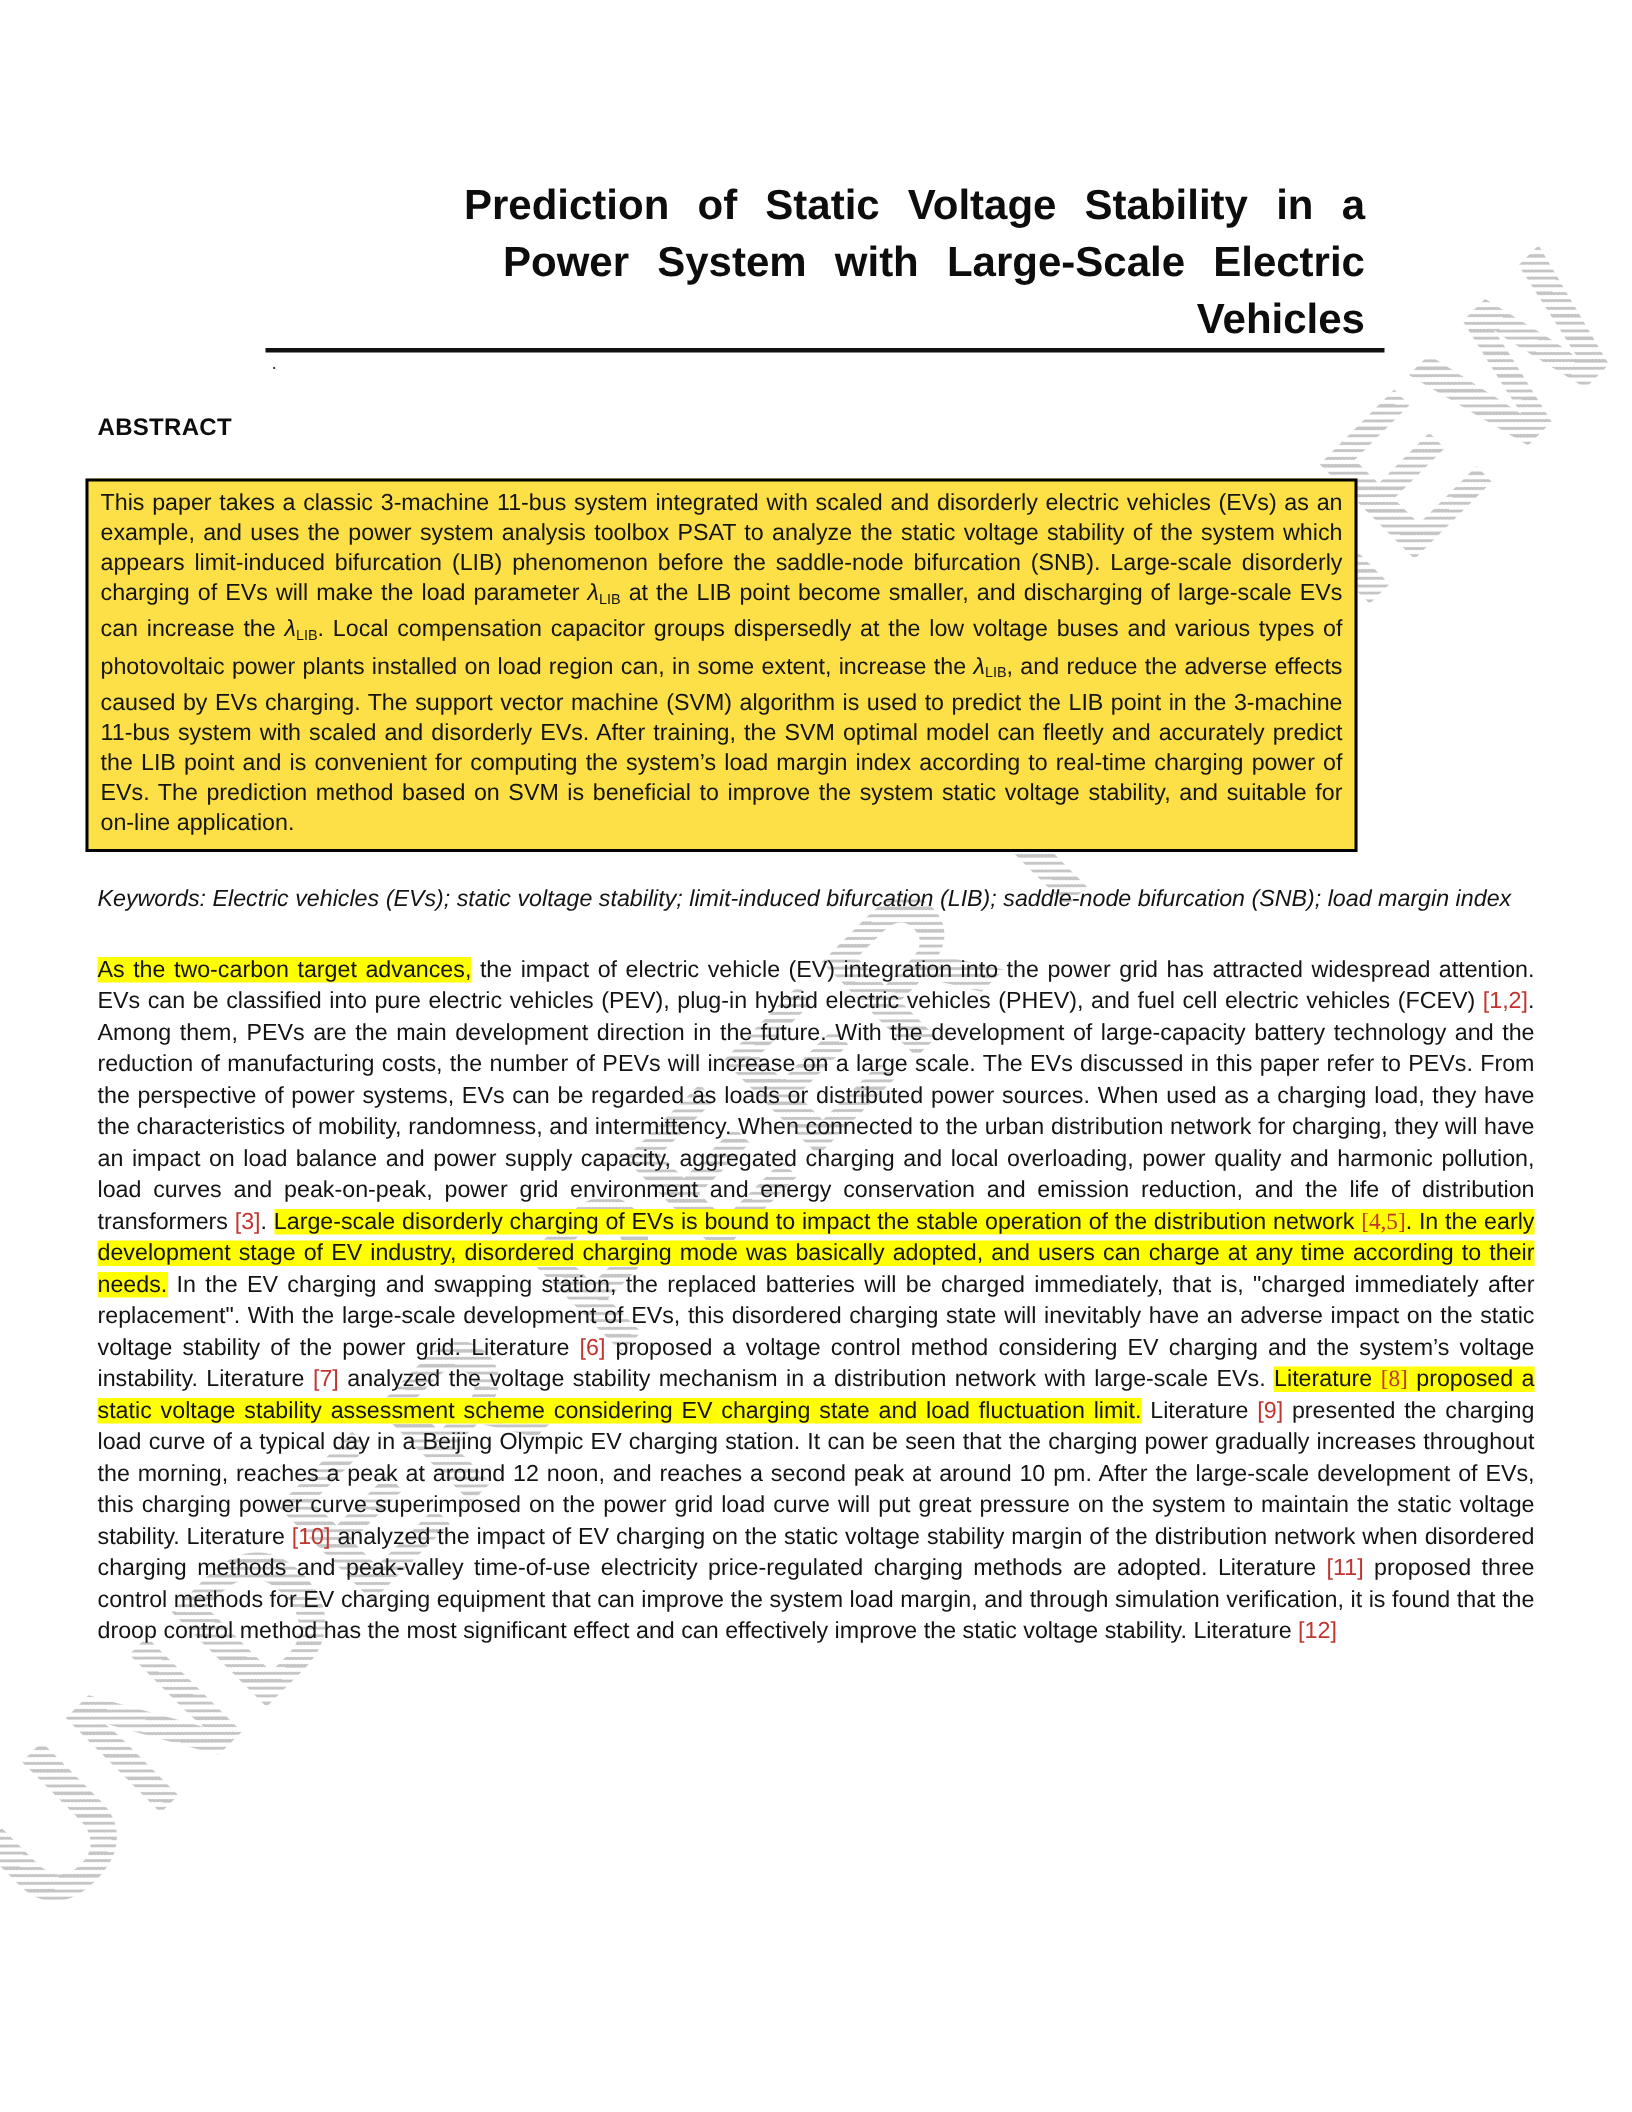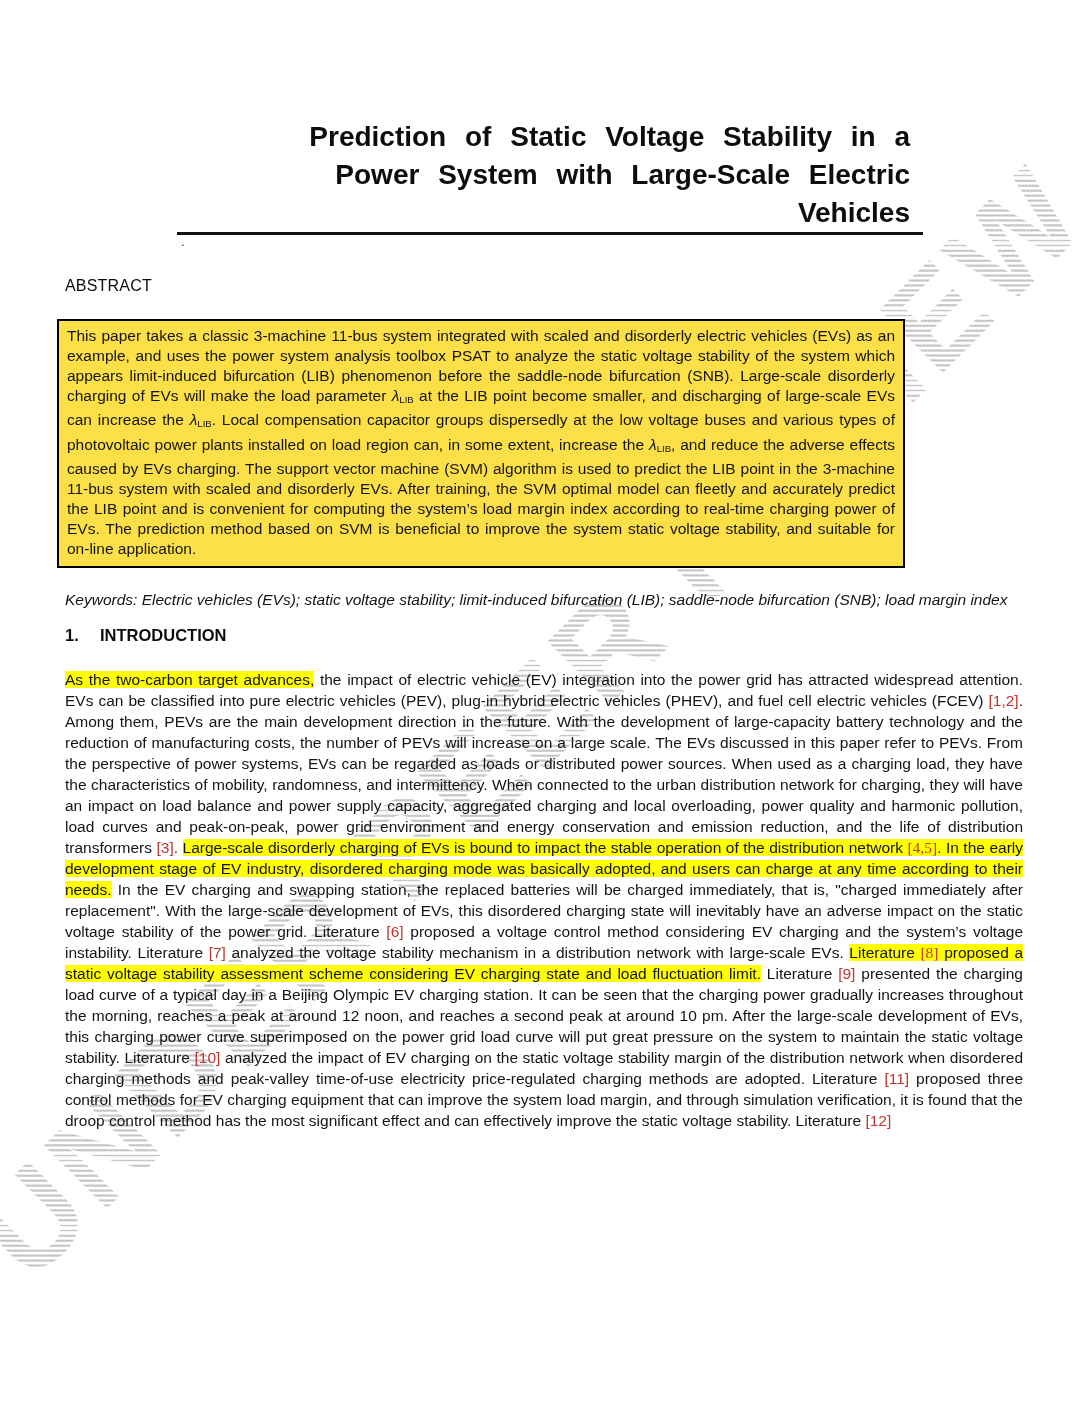--- a/index.html
+++ b/index.html
@@ -67,21 +67,21 @@
     margin-left: 181px;
     height: 14px;
     font-size: 13px;
     line-height: 14px;
     color: #333;
   }
   .abstract-heading {
     margin: 28px 0 0 65px;
     font-size: 16px;
     line-height: 18px;
-    font-weight: normal;
+    font-weight: bold;
     letter-spacing: 0.2px;
     color: #0d0d0d;
   }
   .abstract-box {
     margin: 24px 0 0 57px;
     width: 848px;
     box-sizing: border-box;
     border: 2px solid #000000;
     background: #fde047;
     padding: 5px 8px 7px 8px;
@@ -147,20 +147,17 @@
     <div class="stray-dot">.</div>
 
     <h2 class="abstract-heading">ABSTRACT</h2>
 
     <div class="abstract-box">
       <p class="abstract-text"><span class="seg-p">This paper takes a classic 3-machine 11-bus system integrated with scaled and disorderly electric vehicles (EVs) as an example, and uses the power system analysis toolbox PSAT to analyze the static voltage stability of the system which appears limit-induced bifurcation (LIB) phenomenon before the saddle-node bifurcation (SNB). Large-scale disorderly charging of EVs will make the load parameter </span><span class="seg-lam">λ</span><span class="seg-sub">LIB</span><span class="seg-p"> at the LIB point become smaller, and discharging of large-scale EVs can increase the </span><span class="seg-lam">λ</span><span class="seg-sub">LIB</span><span class="seg-p">. Local compensation capacitor groups dispersedly at the low voltage buses and various types of photovoltaic power plants installed on load region can, in some extent, increase the </span><span class="seg-lam">λ</span><span class="seg-sub">LIB</span><span class="seg-p">, and reduce the adverse effects caused by EVs charging. The support vector machine (SVM) algorithm is used to predict the LIB point in the 3-machine 11-bus system with scaled and disorderly EVs. After training, the SVM optimal model can fleetly and accurately predict the LIB point and is convenient for computing the system’s load margin index according to real-time charging power of EVs. The prediction method based on SVM is beneficial to improve the system static voltage stability, and suitable for on-line application.</span></p>
     </div>
 
     <p class="keywords"><span class="seg-p">Keywords: Electric vehicles (EVs); static voltage stability; limit-induced bifurcation (LIB); saddle-node bifurcation (SNB); load margin index</span></p>
 
-    <h2 class="section-heading">
-      <span class="sec-num">1.</span><span>INTRODUCTION</span>
-    </h2>
 
     <p class="intro-text"><span class="seg-hl">As the two-carbon target advances,</span><span class="seg-p"> the impact of electric vehicle (EV) integration into the power grid has attracted widespread attention. EVs can be classified into pure electric vehicles (PEV), plug-in hybrid electric vehicles (PHEV), and fuel cell electric vehicles (FCEV) </span><span class="seg-red">[1,2]</span><span class="seg-p">. Among them, PEVs are the main development direction in the future. With the development of large-capacity battery technology and the reduction of manufacturing costs, the number of PEVs will increase on a large scale. The EVs discussed in this paper refer to PEVs. From the perspective of power systems, EVs can be regarded as loads or distributed power sources. When used as a charging load, they have the characteristics of mobility, randomness, and intermittency. When connected to the urban distribution network for charging, they will have an impact on load balance and power supply capacity, aggregated charging and local overloading, power quality and harmonic pollution, load curves and peak-on-peak, power grid environment and energy conservation and emission reduction, and the life of distribution transformers </span><span class="seg-red">[3]</span><span class="seg-p">. </span><span class="seg-hl">Large-scale disorderly charging of EVs is bound to impact the stable operation of the distribution network </span><span class="seg-redhl">[4,5]</span><span class="seg-hl">. In the early development stage of EV industry, disordered charging mode was basically adopted, and users can charge at any time according to their needs.</span><span class="seg-p"> In the EV charging and swapping station, the replaced batteries will be charged immediately, that is, "charged immediately after replacement". With the large-scale development of EVs, this disordered charging state will inevitably have an adverse impact on the static voltage stability of the power grid. Literature </span><span class="seg-red">[6]</span><span class="seg-p"> proposed a voltage control method considering EV charging and the system’s voltage instability. Literature </span><span class="seg-red">[7]</span><span class="seg-p"> analyzed the voltage stability mechanism in a distribution network with large-scale EVs. </span><span class="seg-hl">Literature </span><span class="seg-redhl">[8]</span><span class="seg-hl"> proposed a static voltage stability assessment scheme considering EV charging state and load fluctuation limit.</span><span class="seg-p"> Literature </span><span class="seg-red">[9]</span><span class="seg-p"> presented the charging load curve of a typical day in a Beijing Olympic EV charging station. It can be seen that the charging power gradually increases throughout the morning, reaches a peak at around 12 noon, and reaches a second peak at around 10 pm. After the large-scale development of EVs, this charging power curve superimposed on the power grid load curve will put great pressure on the system to maintain the static voltage stability. Literature </span><span class="seg-red">[10]</span><span class="seg-p"> analyzed the impact of EV charging on the static voltage stability margin of the distribution network when disordered charging methods and peak-valley time-of-use electricity price-regulated charging methods are adopted. Literature </span><span class="seg-red">[11]</span><span class="seg-p"> proposed three control methods for EV charging equipment that can improve the system load margin, and through simulation verification, it is found that the droop control method has the most significant effect and can effectively improve the static voltage stability. Literature </span><span class="seg-red">[12]</span></p>
 
   </div>
 </div>
 
 </body></html>

